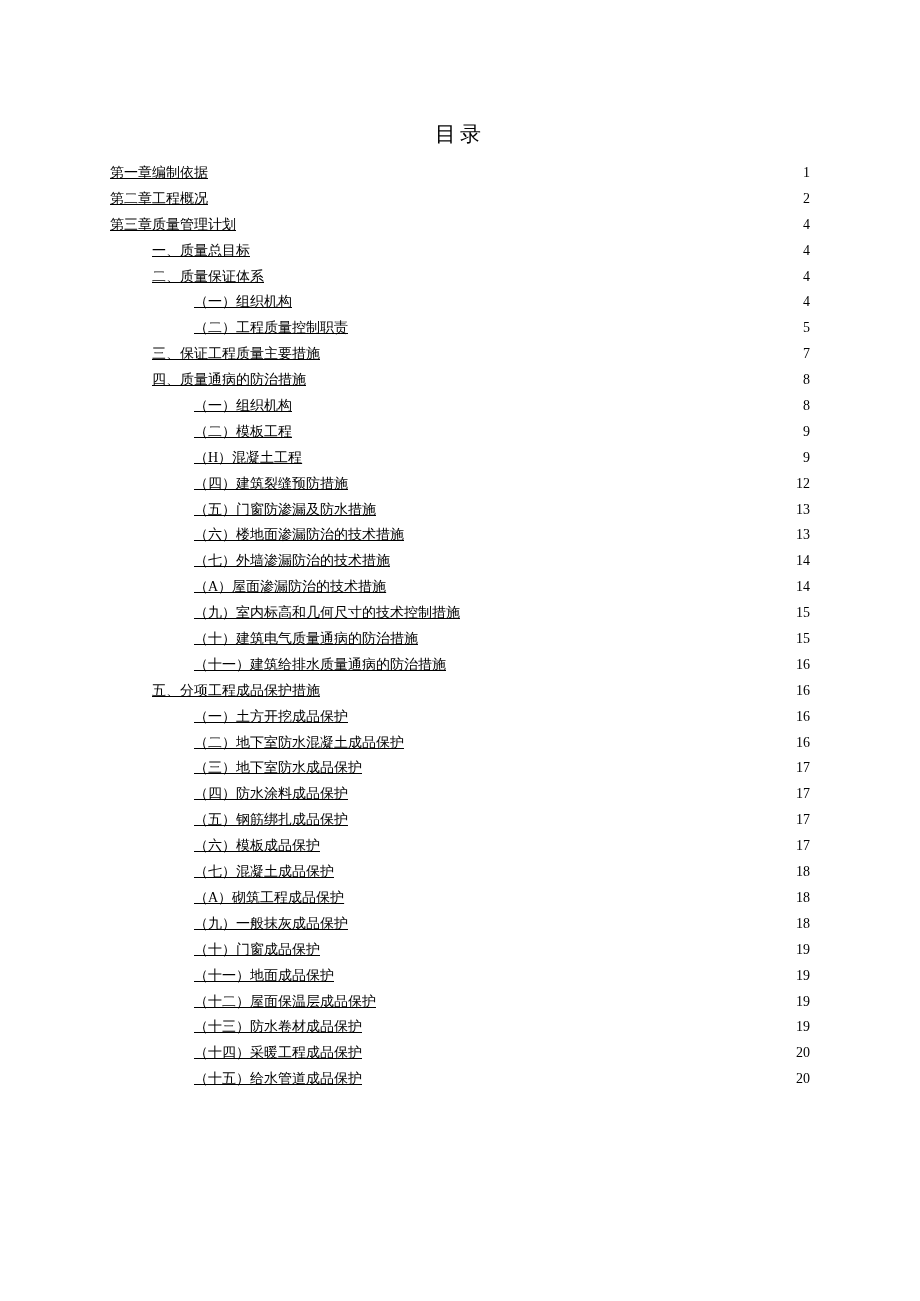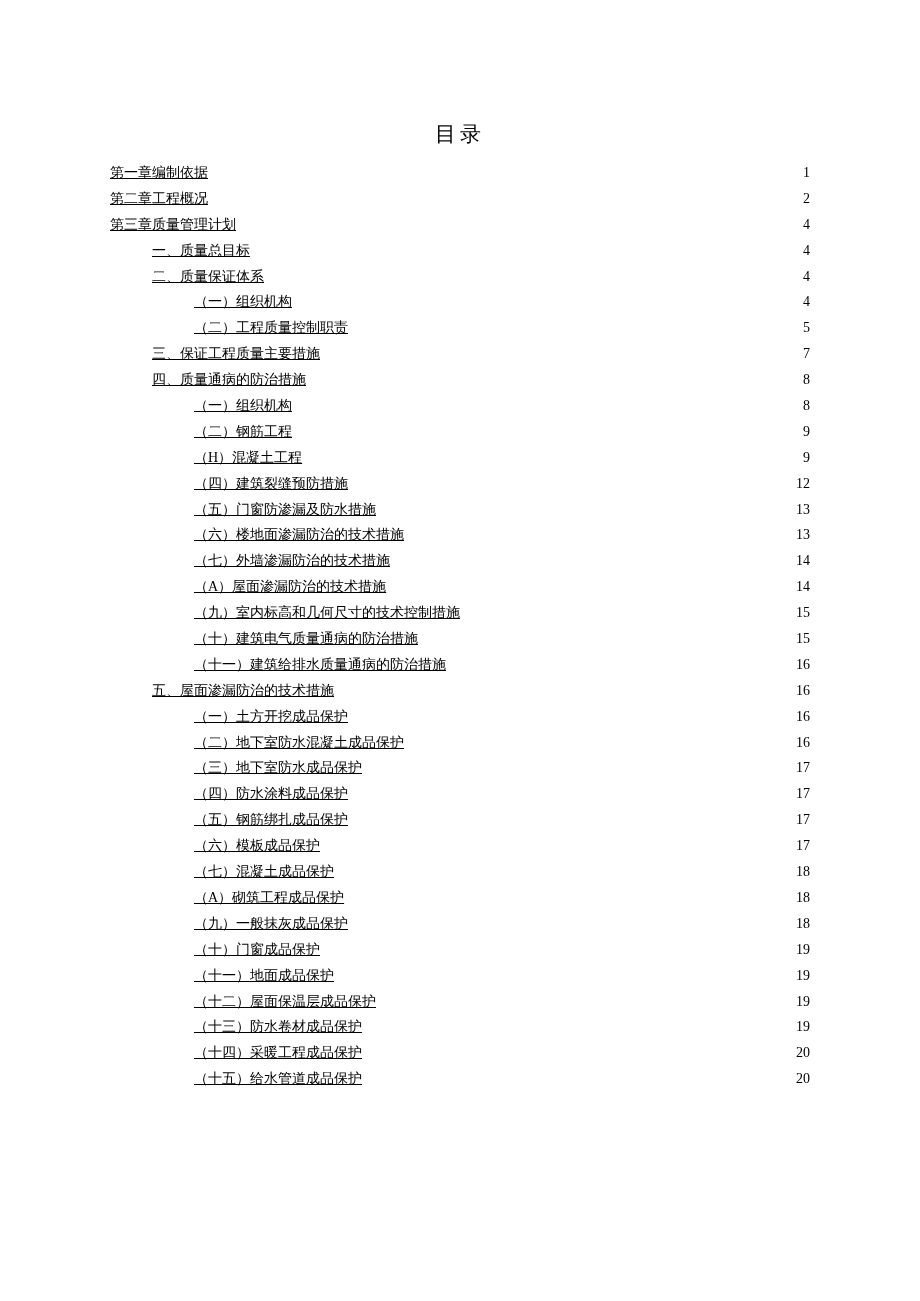--- a/index.html
+++ b/index.html
@@ -108,21 +108,21 @@
       <span class="toc-label">四、质量通病的防治措施</span>
       <span class="toc-dots"></span>
       <span class="toc-page">8</span>
     </div>
     <div class="toc-entry indent-2">
       <span class="toc-label">（一）组织机构</span>
       <span class="toc-dots"></span>
       <span class="toc-page">8</span>
     </div>
     <div class="toc-entry indent-2">
-      <span class="toc-label">（二）钢筋工程</span>
+      <span class="toc-label">（二）模板工程</span>
       <span class="toc-dots"></span>
       <span class="toc-page">9</span>
     </div>
     <div class="toc-entry indent-2">
       <span class="toc-label">（H）混凝土工程</span>
       <span class="toc-dots"></span>
       <span class="toc-page">9</span>
     </div>
     <div class="toc-entry indent-2">
       <span class="toc-label">（四）建筑裂缝预防措施</span>
@@ -158,21 +158,21 @@
       <span class="toc-label">（十）建筑电气质量通病的防治措施</span>
       <span class="toc-dots"></span>
       <span class="toc-page">15</span>
     </div>
     <div class="toc-entry indent-2">
       <span class="toc-label">（十一）建筑给排水质量通病的防治措施</span>
       <span class="toc-dots"></span>
       <span class="toc-page">16</span>
     </div>
     <div class="toc-entry indent-1">
-      <span class="toc-label">五、屋面渗漏防治的技术措施</span>
+      <span class="toc-label">五、分项工程成品保护措施</span>
       <span class="toc-dots"></span>
       <span class="toc-page">16</span>
     </div>
     <div class="toc-entry indent-2">
       <span class="toc-label">（一）土方开挖成品保护</span>
       <span class="toc-dots"></span>
       <span class="toc-page">16</span>
     </div>
     <div class="toc-entry indent-2">
       <span class="toc-label">（二）地下室防水混凝土成品保护</span>

